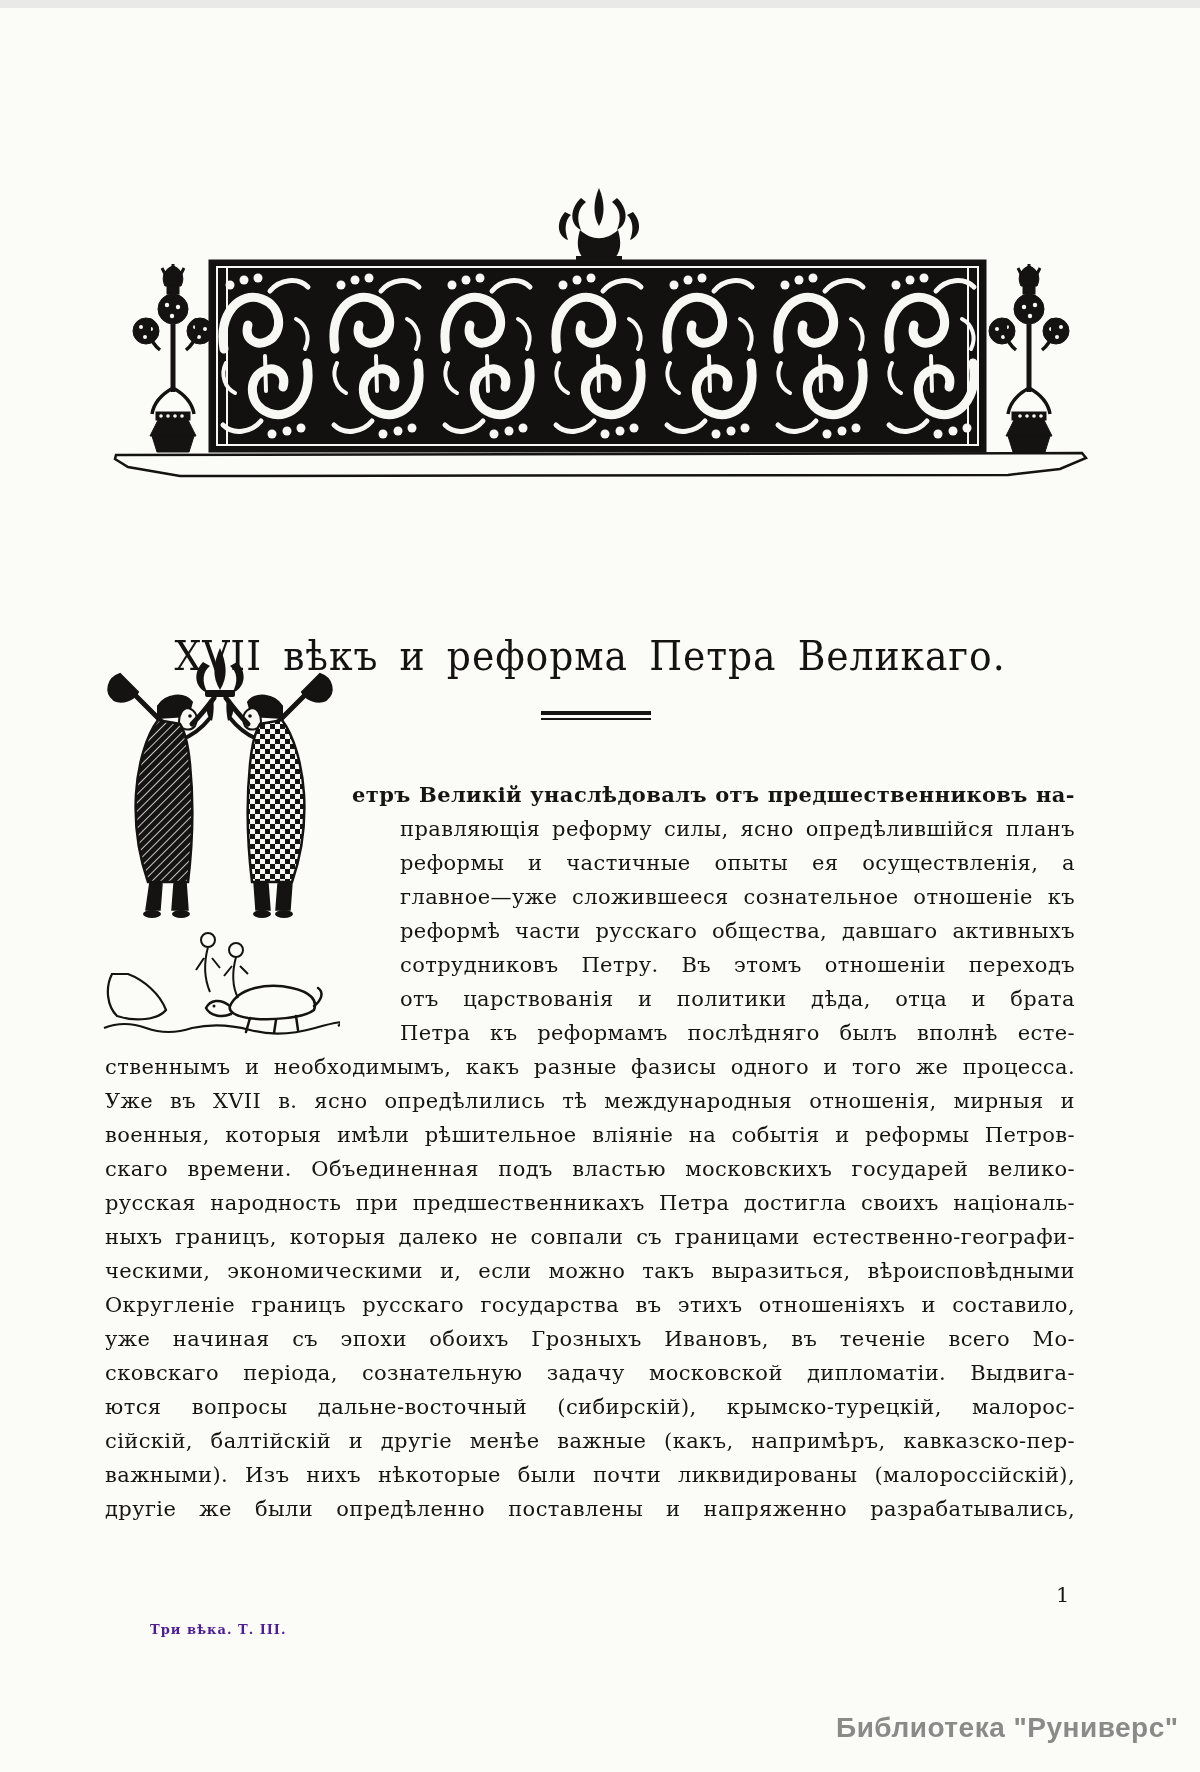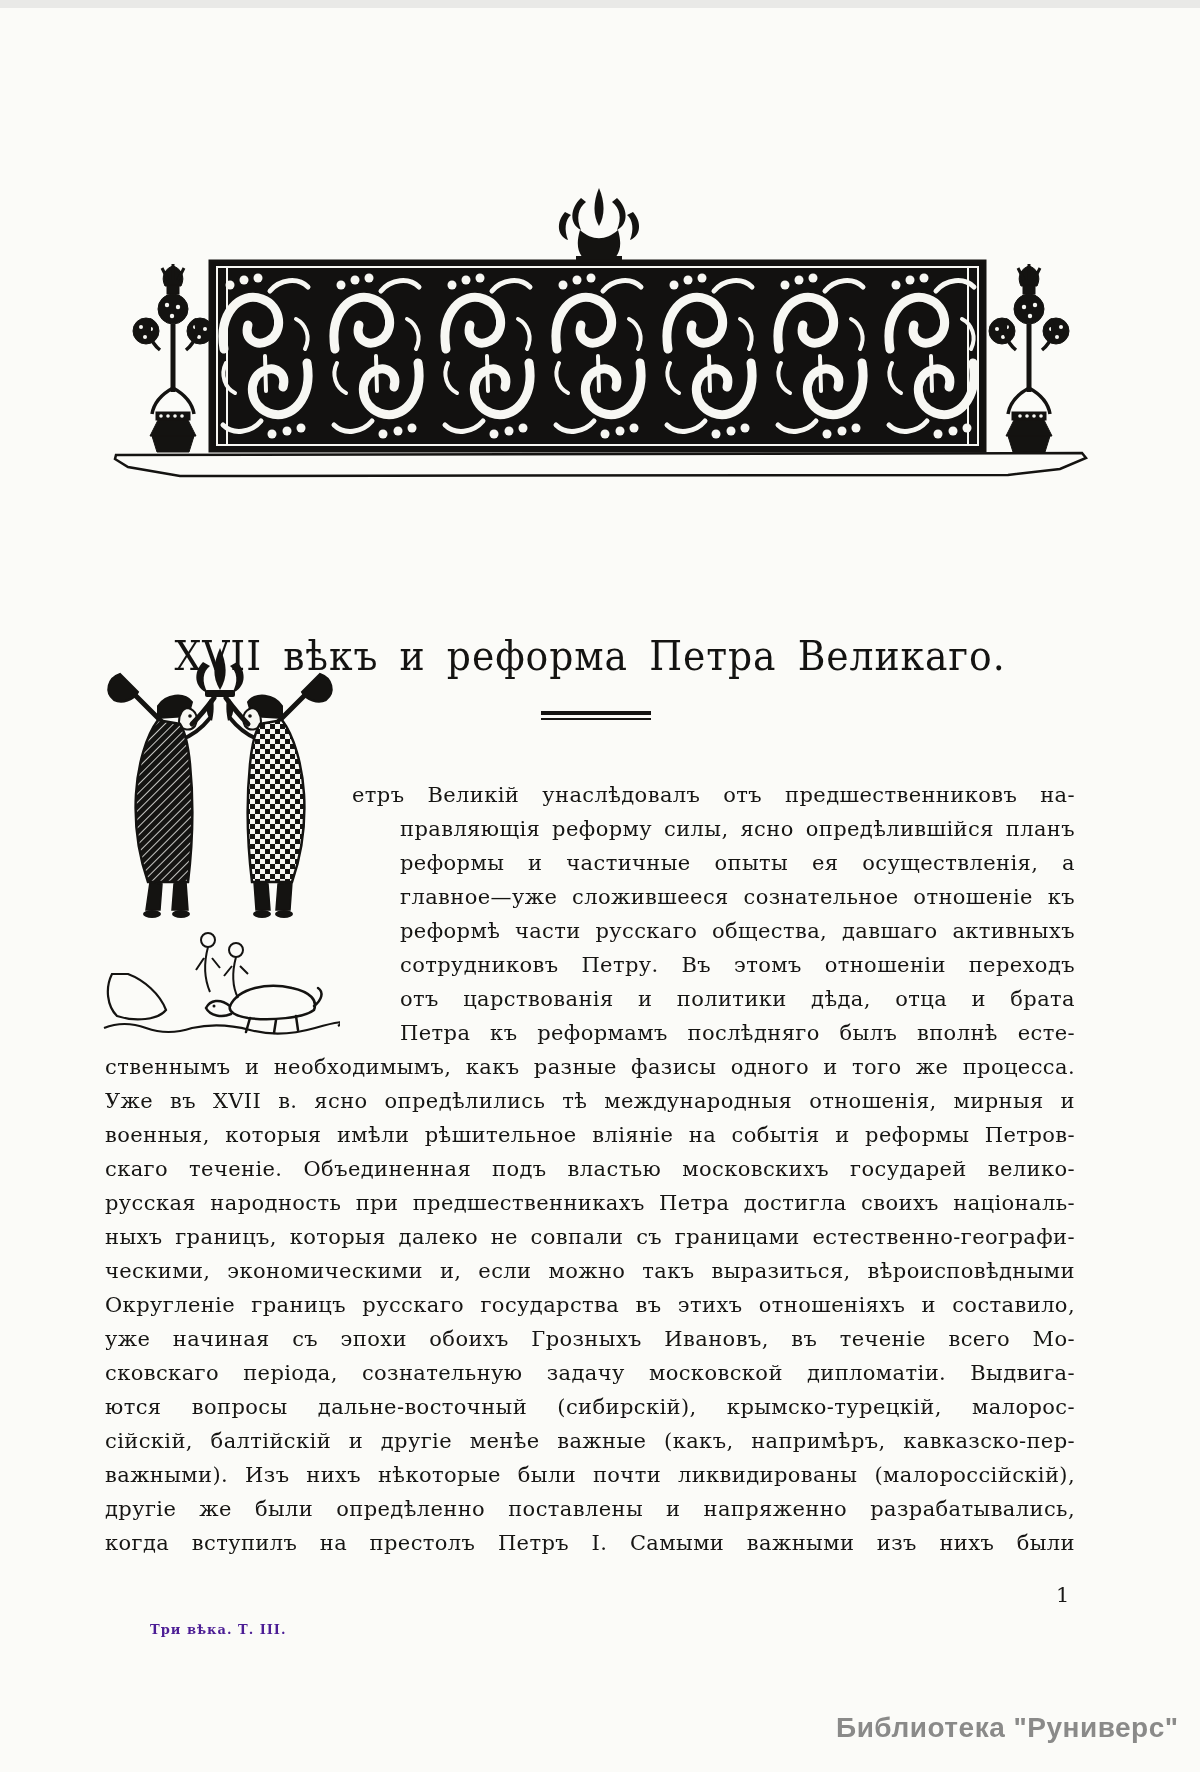--- a/index.html
+++ b/index.html
@@ -30,21 +30,21 @@
   
   .initial-ill{position:absolute;left:100px;top:636px;width:240px;height:400px;}
   
   .body-block{position:absolute;left:105px;top:770px;width:970px;}
   .line{
     height:34px;line-height:34px;
     font-size:21px;letter-spacing:.4px;
     text-align:justify;text-align-last:justify;
     color:#161513;
   }
-  .line.first{margin-left:247px;}
+  .line.first{margin-left:247px;font-weight:bold;}
   .line.indent{margin-left:295px;}
   
   .page-number{
     position:absolute;left:1056px;top:1575px;
     font-size:21px;color:#1a1918;
   }
   .footer-sig{
     position:absolute;left:150px;top:1614px;
     font-size:13px;font-weight:bold;letter-spacing:1px;color:#4c1d95;
   }
@@ -221,31 +221,30 @@
     <div class="line indent">правляющія реформу силы, ясно опредѣлившійся планъ</div>
     <div class="line indent">реформы и частичные опыты ея осуществленія, а</div>
     <div class="line indent">главное—уже сложившееся сознательное отношеніе къ</div>
     <div class="line indent">реформѣ части русскаго общества, давшаго активныхъ</div>
     <div class="line indent">сотрудниковъ Петру. Въ этомъ отношеніи переходъ</div>
     <div class="line indent">отъ царствованія и политики дѣда, отца и брата</div>
     <div class="line indent">Петра къ реформамъ послѣдняго былъ вполнѣ есте-</div>
     <div class="line">ственнымъ и необходимымъ, какъ разные фазисы одного и того же процесса.</div>
     <div class="line">Уже въ XVII в. ясно опредѣлились тѣ международныя отношенія, мирныя и</div>
     <div class="line">военныя, которыя имѣли рѣшительное вліяніе на событія и реформы Петров-</div>
-    <div class="line">скаго теченіе. Объединенная подъ властью московскихъ государей велико-</div>
+    <div class="line">скаго времени. Объединенная подъ властью московскихъ государей велико-</div>
     <div class="line">русская народность при предшественникахъ Петра достигла своихъ національ-</div>
     <div class="line">ныхъ границъ, которыя далеко не совпали съ границами естественно-географи-</div>
     <div class="line">ческими, экономическими и, если можно такъ выразиться, вѣроисповѣдными</div>
     <div class="line">Округленіе границъ русскаго государства въ этихъ отношеніяхъ и составило,</div>
     <div class="line">уже начиная съ эпохи обоихъ Грозныхъ Ивановъ, въ теченіе всего Мо-</div>
     <div class="line">сковскаго періода, сознательную задачу московской дипломатіи. Выдвига-</div>
     <div class="line">ются вопросы дальне-восточный (сибирскій), крымско-турецкій, малорос-</div>
     <div class="line">сійскій, балтійскій и другіе менѣе важные (какъ, напримѣръ, кавказско-пер-</div>
     <div class="line">важными). Изъ нихъ нѣкоторые были почти ликвидированы (малороссійскій),</div>
     <div class="line">другіе же были опредѣленно поставлены и напряженно разрабатывались,</div>
-    <div class="line">когда вступилъ на престолъ Петръ I. Самыми важными изъ нихъ были</div>
   </div>
 
   <div class="page-number">1</div>
   <div class="footer-sig">Три вѣка. Т. III.</div>
   <div class="watermark">Библиотека "Руниверс"</div>
 
 </div>
 
 </body></html>

